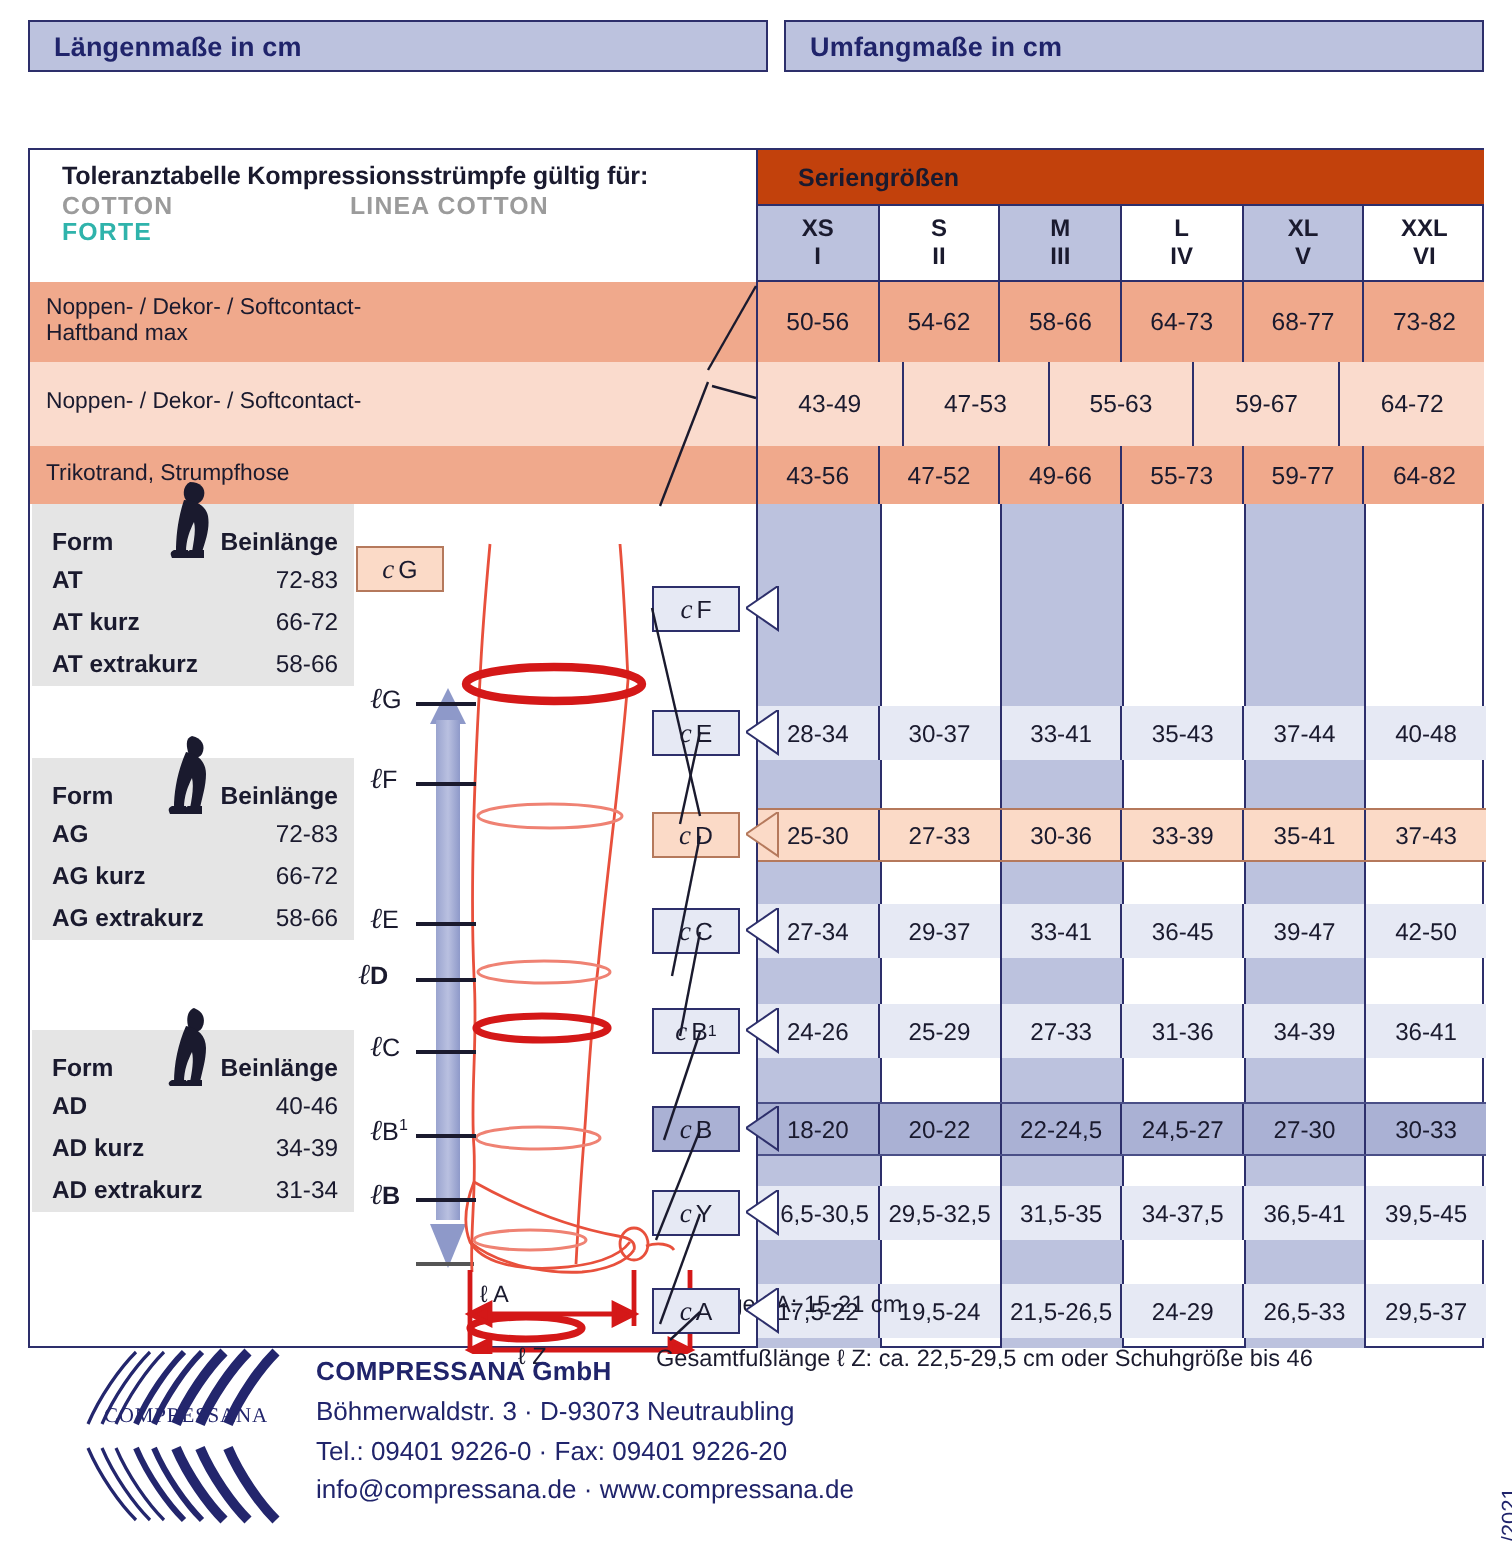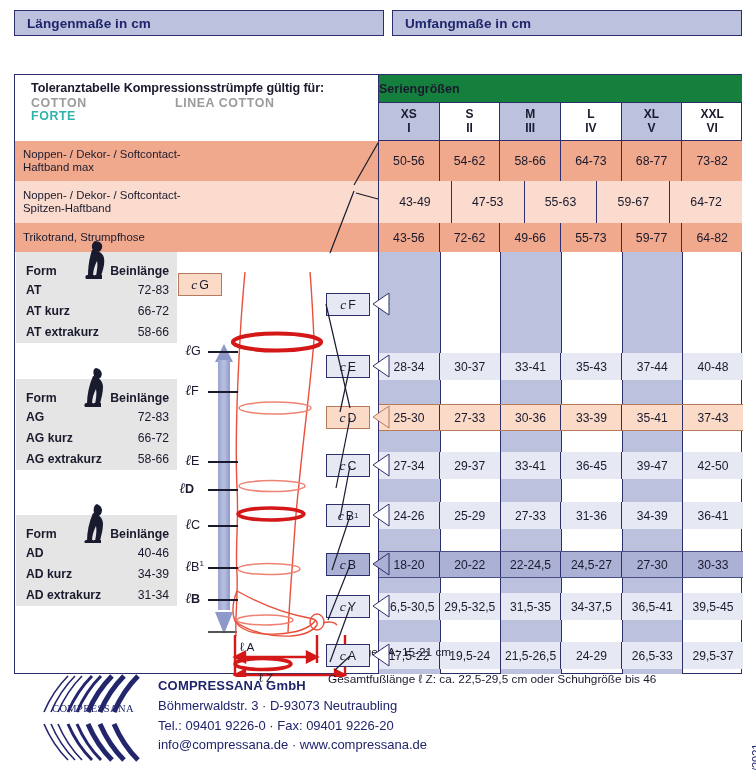--- a/index.html
+++ b/index.html
@@ -39,22 +39,22 @@
   .title-main { font-size:12.6px; font-weight:bold; color:#1a1a2e; letter-spacing:-.1px;}
   .title-brands { margin-top:1px; position:relative; height:26px;}
   .brand-cotton { position:absolute; left:0;   top:0; font-size:12.4px; font-weight:bold; color:#9b9b9b; letter-spacing:.6px;}
   .brand-linea  { position:absolute; left:144px;top:0; font-size:12.4px; font-weight:bold; color:#9b9b9b; letter-spacing:.6px;}
   .brand-forte  { position:absolute; left:0;   top:13px; font-size:12.4px; font-weight:bold; color:#2fb3ab; letter-spacing:.6px;}
 
   
   .series-head {
     position:absolute; left:363px; top:0; width:364px; height:28px;
     border-left:1px solid #2d2f6b; border-bottom:1px solid #2d2f6b;
-    display:flex; align-items:center; padding-left:0;
-    font-size:12.5px; font-weight:bold; background:#15803d;
+    display:flex; align-items:center; padding-left:20px;
+    font-size:12.5px; font-weight:bold; background:#c2410c;
   }
   .size-head {
     position:absolute; left:363px; top:28px; width:364px; height:38px;
     border-left:1px solid #2d2f6b; border-bottom:1px solid #2d2f6b;
     display:flex;
   }
   .size-cell {
     flex:1 1 0; border-right:1px solid #2d2f6b;
     display:flex; flex-direction:column; align-items:center; justify-content:center;
     font-size:12px; font-weight:bold; line-height:1.15;
@@ -223,39 +223,38 @@
           <div class="ob-cell">54-62</div>
           <div class="ob-cell">58-66</div>
           <div class="ob-cell">64-73</div>
           <div class="ob-cell">68-77</div>
           <div class="ob-cell">73-82</div>
         </div>
       </div>
       <div class="ob-row ob-r1">
         <div class="ob-label">
           <div>Noppen- / Dekor- / Softcontact-</div>
-          <div>Spitzen-Haftband</div>
         </div>
         <div class="ob-spacer"></div>
         <div class="ob-cells">
           <div class="ob-cell">43-49</div>
           <div class="ob-cell">47-53</div>
           <div class="ob-cell">55-63</div>
           <div class="ob-cell">59-67</div>
           <div class="ob-cell">64-72</div>
         </div>
       </div>
       <div class="ob-row ob-r2">
         <div class="ob-label">
           <div>Trikotrand, Strumpfhose</div>
         </div>
         <div class="ob-spacer"></div>
         <div class="ob-cells">
           <div class="ob-cell">43-56</div>
-          <div class="ob-cell">72-62</div>
+          <div class="ob-cell">47-52</div>
           <div class="ob-cell">49-66</div>
           <div class="ob-cell">55-73</div>
           <div class="ob-cell">59-77</div>
           <div class="ob-cell">64-82</div>
         </div>
       </div>
       <div class="tag orange" style="left: 163px; top: 132px;">
         <span class="ell">c</span>
         <span>G</span>
       </div>

